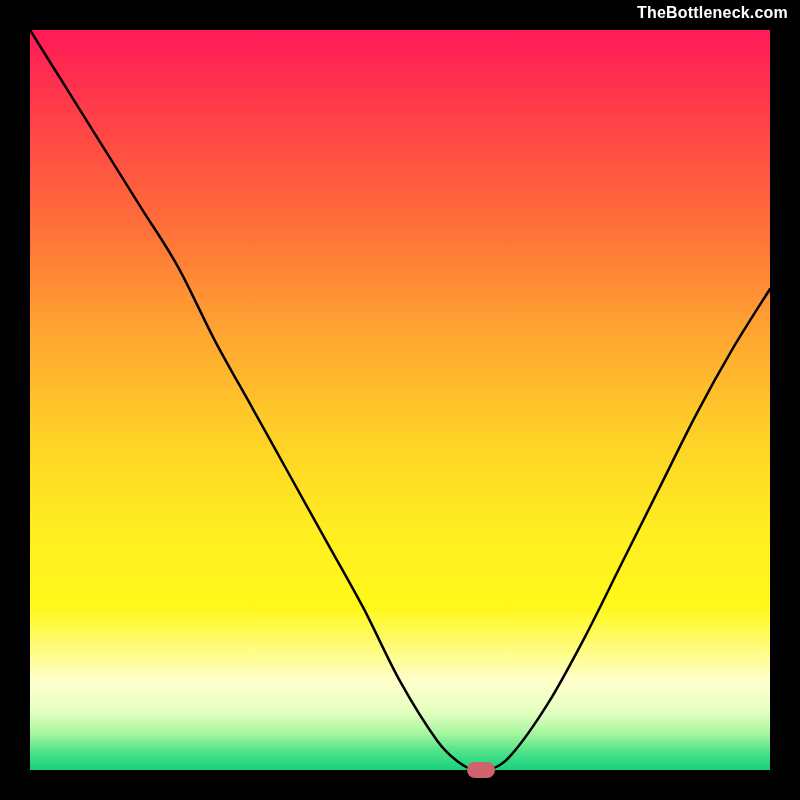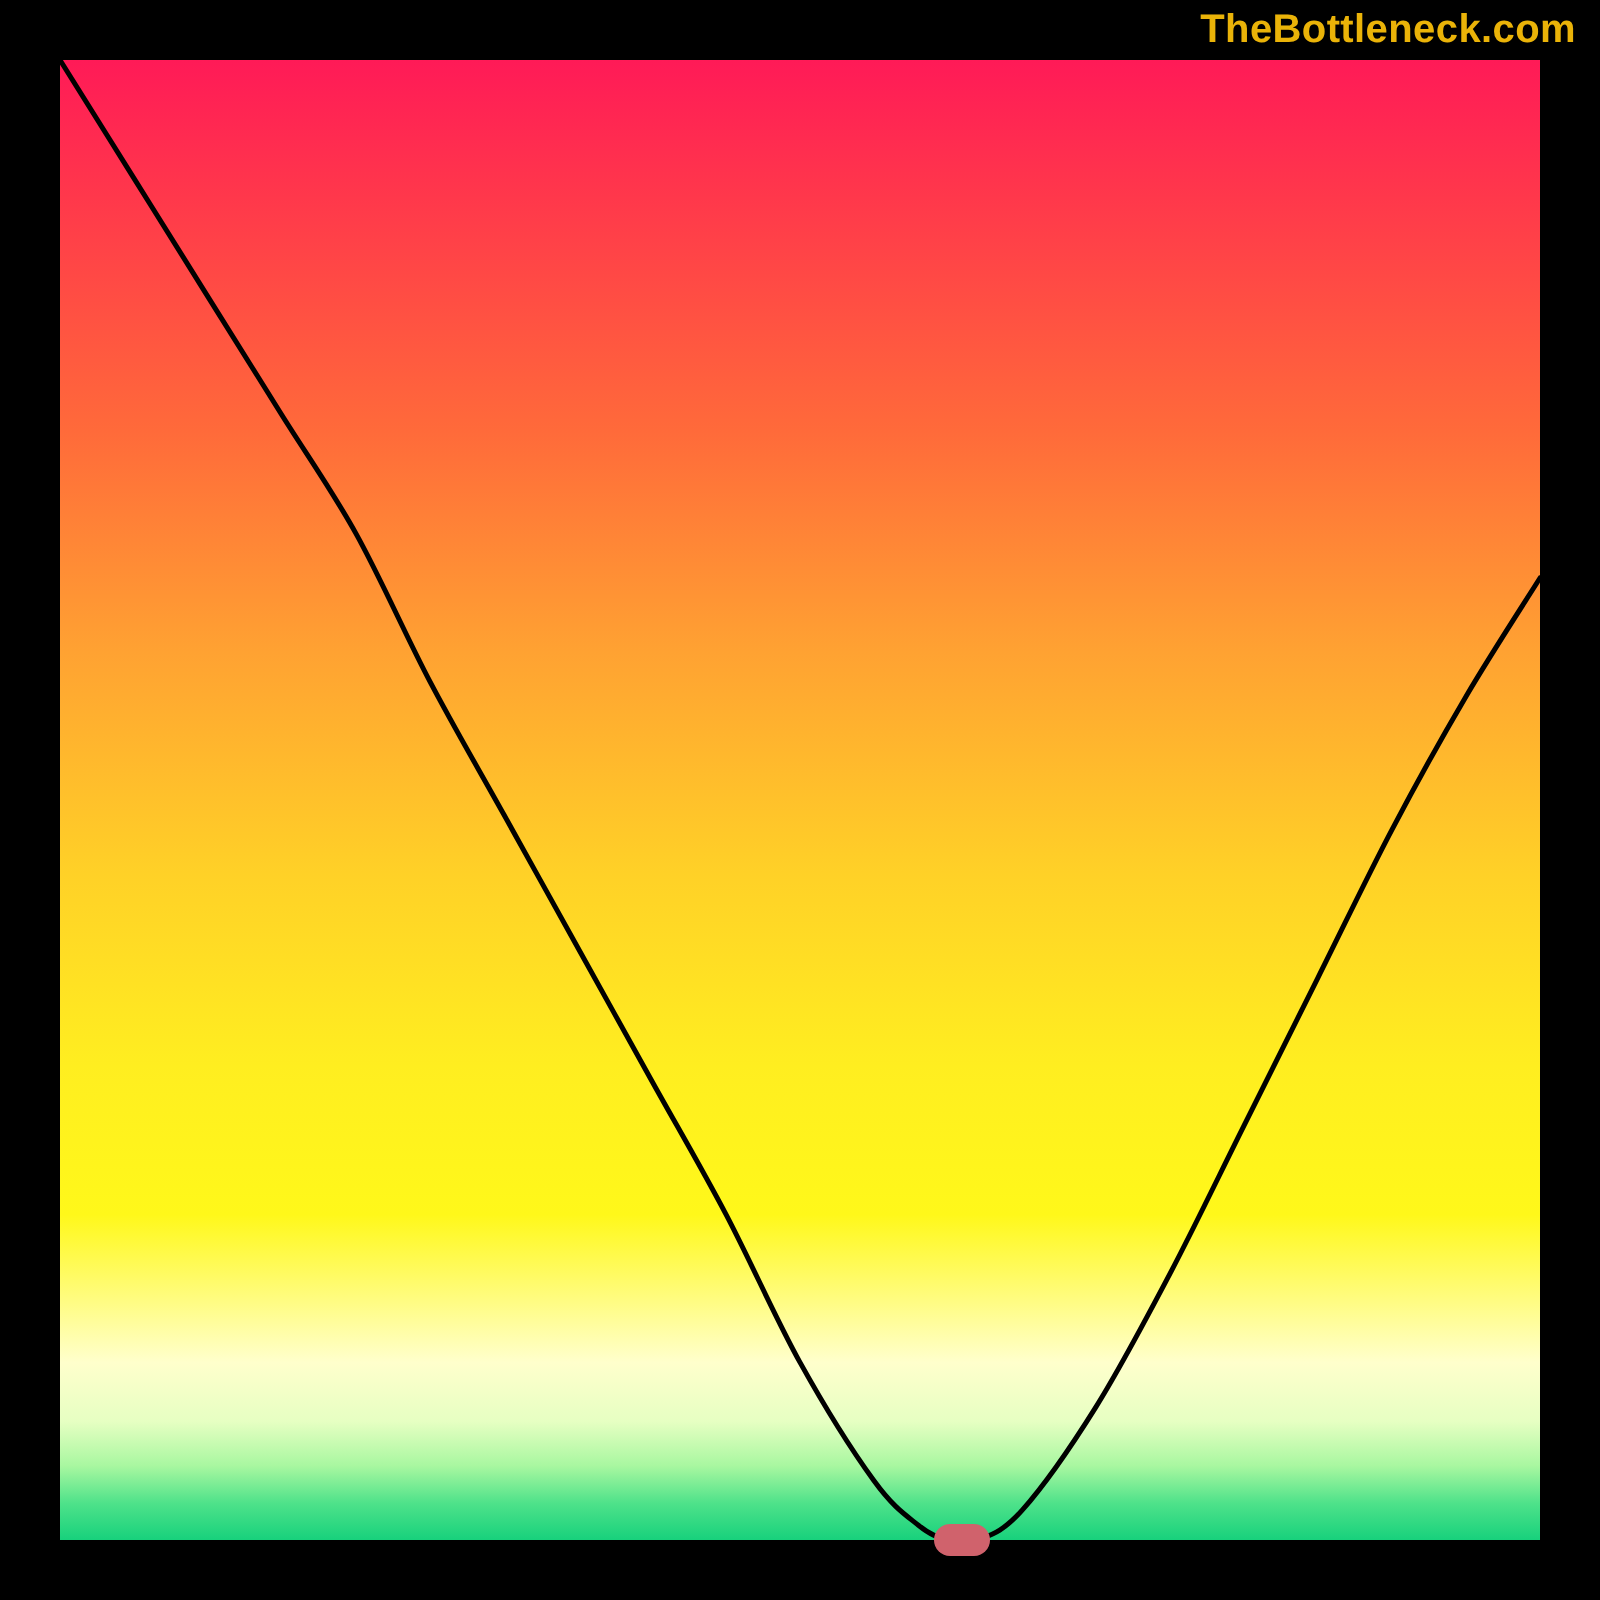--- a/index.html
+++ b/index.html
@@ -14,22 +14,22 @@
   .frame {
     position: relative;
     width: 800px;
     height: 800px;
     background: #000;
   }
   .watermark {
     position: absolute;
     top: 4px;
     right: 12px;
-    color: #eab308;
-    font-size: 20px;
+    color: #ffffff;
+    font-size: 16px;
     font-weight: 600;
     letter-spacing: 0.2px;
   }
   .plot-area {
     position: absolute;
     left: 30px;
     top: 30px;
     width: 740px;
     height: 740px;
     background: linear-gradient(to bottom,

